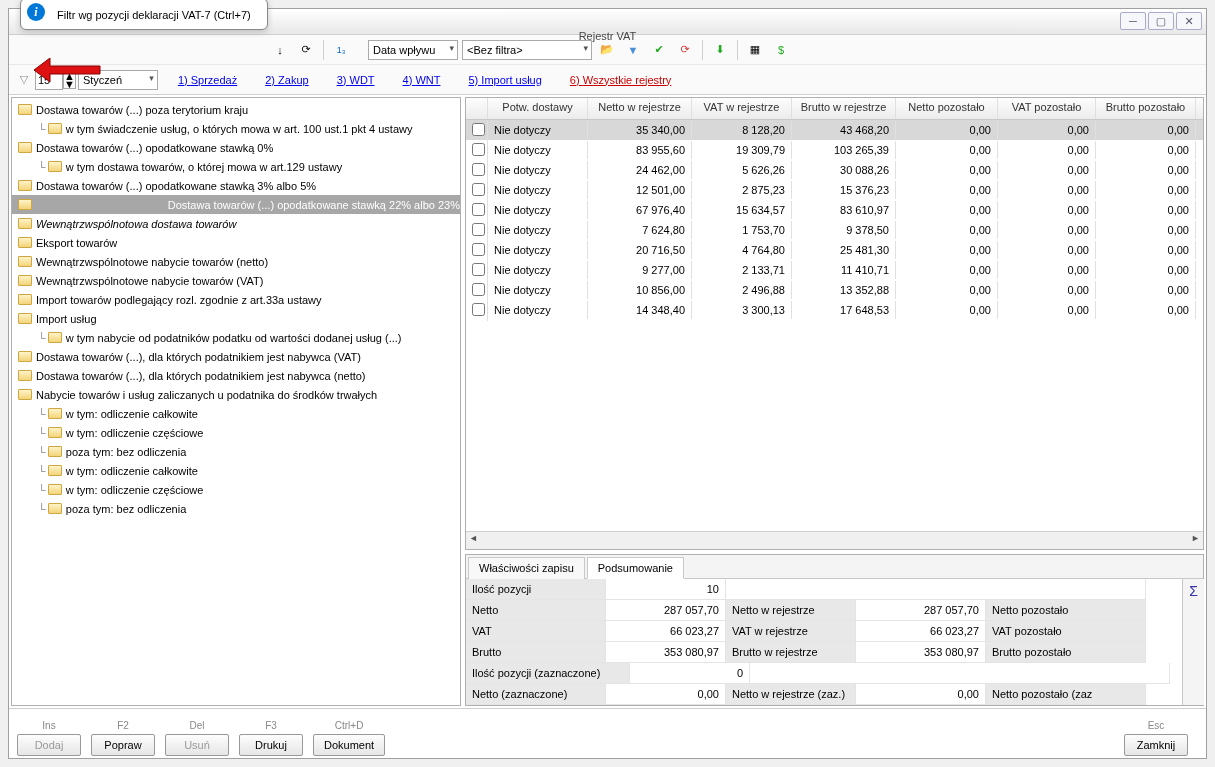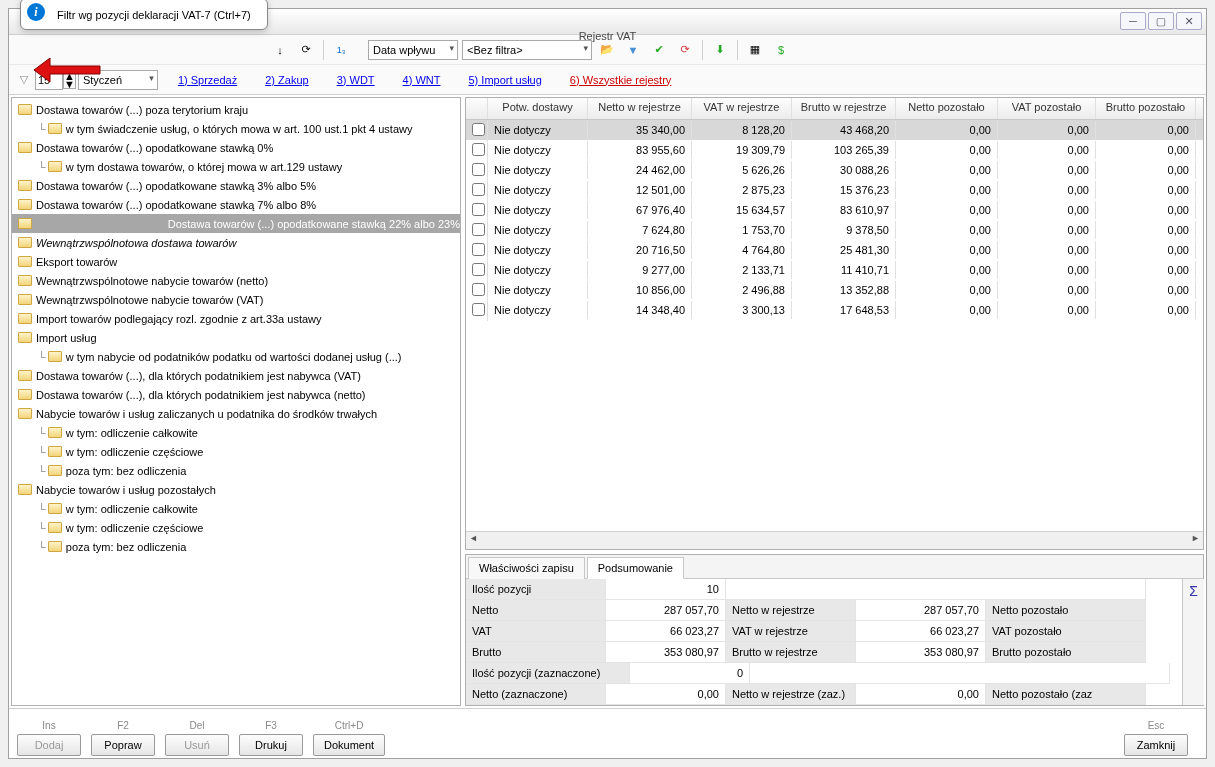--- a/index.html
+++ b/index.html
@@ -145,24 +145,20 @@
         </div>
         <div class="node" style="padding-left: 26px;">
           <span class="elbow">└</span>
           <span class="fld"></span>
           <span>w tym dostawa towarów, o której mowa w art.129 ustawy</span>
         </div>
         <div class="node" style="padding-left: 6px;">
           <span class="fld"></span>
           <span>Dostawa towarów (...) opodatkowane stawką 3% albo 5%</span>
         </div>
-        <div class="node" style="padding-left: 6px;">
-          <span class="fld"></span>
-          <span>Dostawa towarów (...) opodatkowane stawką 7% albo 8%</span>
-        </div>
         <div class="node selected" style="padding-left: 6px; justify-content: space-between;">
           <span class="fld"></span>
           <span>Dostawa towarów (...) opodatkowane stawką 22% albo 23%</span>
         </div>
         <div class="node" style="padding-left: 6px; font-style: italic;">
           <span class="fld"></span>
           <span>Wewnątrzwspólnotowa dostawa towarów</span>
         </div>
         <div class="node" style="padding-left: 6px;">
           <span class="fld"></span>
@@ -208,24 +204,20 @@
         </div>
         <div class="node" style="padding-left: 26px;">
           <span class="elbow">└</span>
           <span class="fld"></span>
           <span>w tym: odliczenie częściowe</span>
         </div>
         <div class="node" style="padding-left: 26px;">
           <span class="elbow">└</span>
           <span class="fld"></span>
           <span>poza tym: bez odliczenia</span>
-        </div>
-        <div class="node" style="padding-left: 6px;">
-          <span class="fld"></span>
-          <span>Nabycie towarów i usług pozostałych</span>
         </div>
         <div class="node" style="padding-left: 26px;">
           <span class="elbow">└</span>
           <span class="fld"></span>
           <span>w tym: odliczenie całkowite</span>
         </div>
         <div class="node" style="padding-left: 26px;">
           <span class="elbow">└</span>
           <span class="fld"></span>
           <span>w tym: odliczenie częściowe</span>

